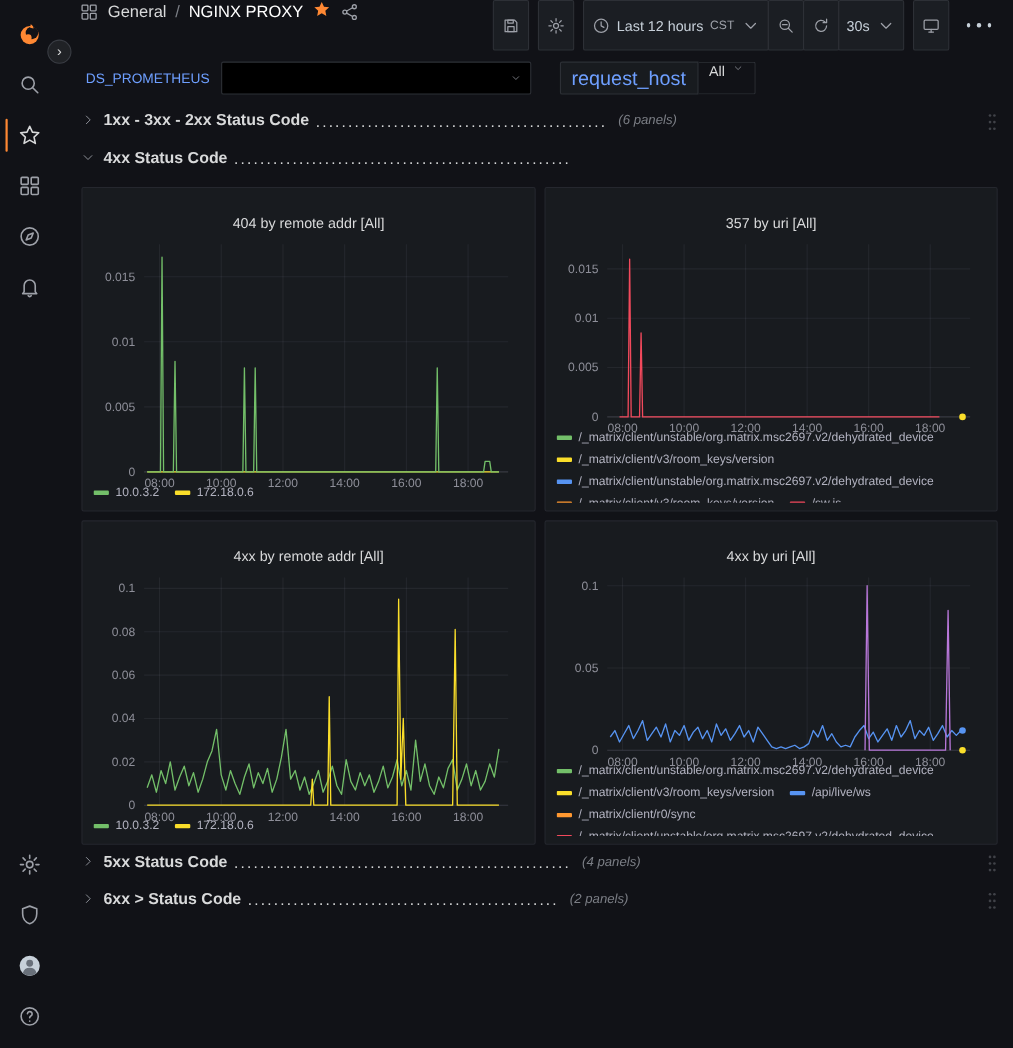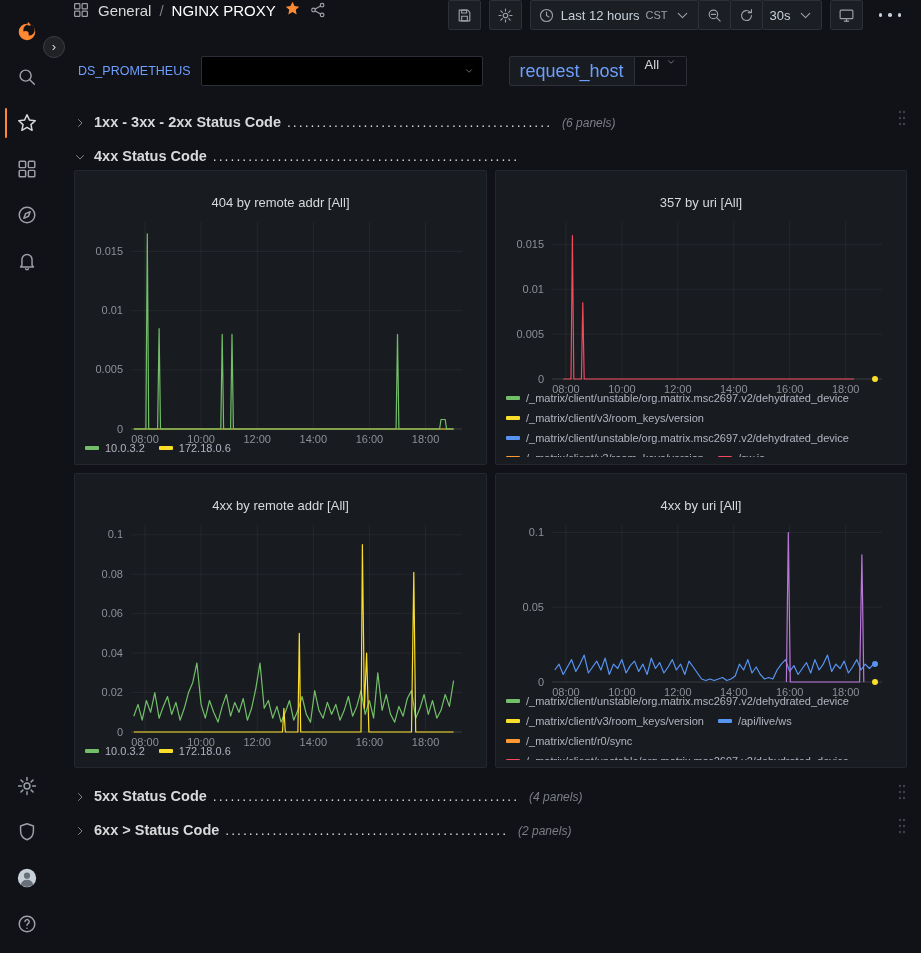--- a/index.html
+++ b/index.html
@@ -21,21 +21,21 @@
   
   .main{flex:1;display:flex;flex-direction:column;min-width:0}
   .topbar{height:50px;flex:none;display:flex;align-items:flex-start;padding:0 12px 0 18px;gap:8px}
   .crumbs{display:flex;align-items:center;gap:8px;font-size:15px;white-space:nowrap}
   .crumbs svg{width:18px;height:18px}
   .crumb-section{color:#d8d9da;cursor:pointer}
   .crumb-sep{color:#7b7e85}
   .crumb-title{color:#ffffff;font-weight:400;cursor:pointer}
   .star-fav svg{width:17px;height:17px}
   .topbar-actions{margin-left:auto;display:flex;align-items:center;gap:8px}
-  .tb-btn{height:30px;min-width:30px;display:inline-flex;align-items:center;justify-content:center;gap:6px;
+  .tb-btn{height:46px;min-width:30px;display:inline-flex;align-items:center;justify-content:center;gap:6px;
     background:#1b1e23;border:1px solid #2d3036;border-radius:2px;padding:0 7px;color:#c7d0d9;font-size:13px;cursor:pointer;white-space:nowrap}
   .tb-btn svg{width:17px;height:17px}
   .tb-btn.plain{background:transparent;border-color:transparent}
   .tz{font-size:11px;color:#9da0a8}
   .chev{width:10px;height:10px}
   .btn-group{display:flex}
   .btn-group .tb-btn+.tb-btn{margin-left:-1px}
   .kebab span{display:block;width:3.5px;height:3.5px;border-radius:50%;background:#c7d0d9;margin:2px auto}
 
   
@@ -44,21 +44,21 @@
   .var-select{width:282px;height:30px;background:#000;border:1px solid #2d3036;border-radius:2px;
     display:flex;align-items:center;justify-content:flex-end;padding:0 8px;cursor:pointer}
   .pair{display:flex;margin-left:16px}
   .pair-label{height:30px;display:flex;align-items:center;padding:0 10px;border:1px solid #2d3036;border-radius:2px 0 0 2px;
     background:#181b1f;color:#6e9fff;font-size:18px;cursor:pointer}
   .pair-value{height:30px;display:flex;align-items:flex-start;gap:7px;padding:0 10px;border:1px solid #2d3036;border-left:none;
     border-radius:0 2px 2px 0;color:#d8d9da;font-size:13px;cursor:pointer}
 
   
   .scroll{flex:1;overflow:hidden;padding:6px 14px 0 20px}
-  .row-header{height:28px;display:flex;align-items:flex-end;margin:4px 0 6px;cursor:pointer}
+  .row-header{height:28px;display:flex;align-items:flex-start;margin:4px 0 6px;cursor:pointer}
   .row-chev{width:14px;height:14px;margin-right:6px;flex:none}
   .row-chev svg{width:12px;height:12px}
   .row-title{font-weight:bold;font-size:14.5px;color:#d8d9da;white-space:nowrap}
   .row-dots{margin-left:6px;letter-spacing:2px;color:#d8d9da;white-space:nowrap;overflow:hidden}
   .row-count{margin-left:10px;font-style:italic;font-size:12px;color:#7b7e85;white-space:nowrap}
   .row-handle{margin-left:auto;flex:none;cursor:grab;opacity:.7}
   .row-handle svg{width:10px;height:18px}
 
   
   .panels{display:grid;grid-template-columns:1fr 1fr;gap:8px;margin:2px 0 8px}

